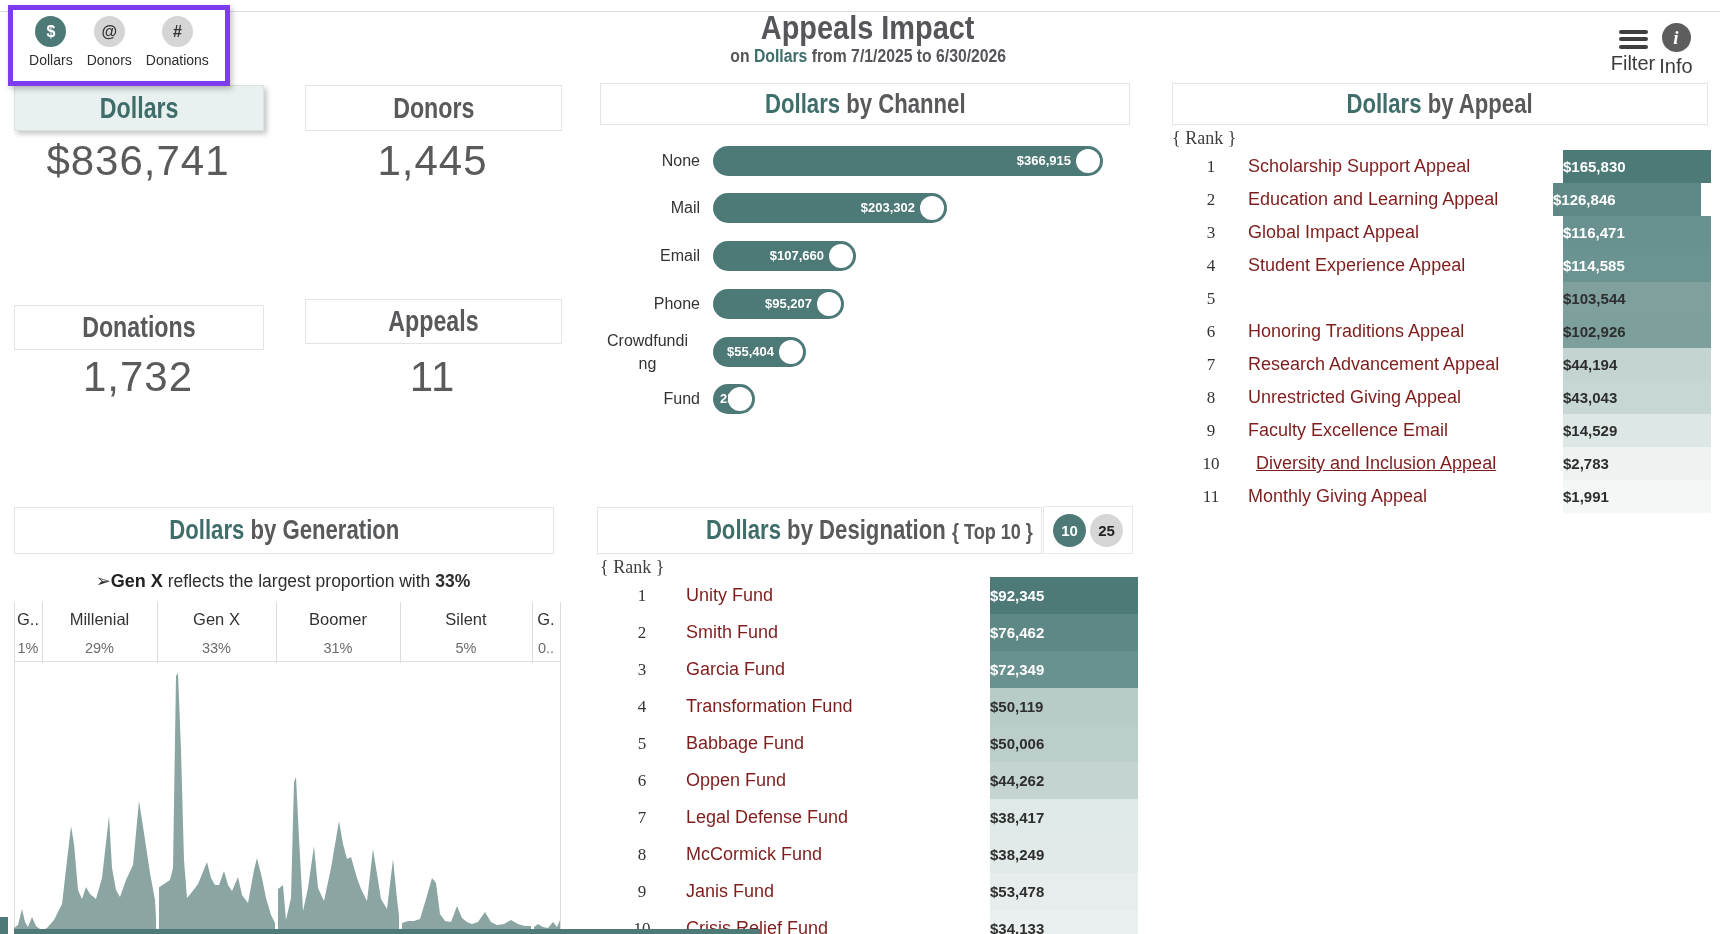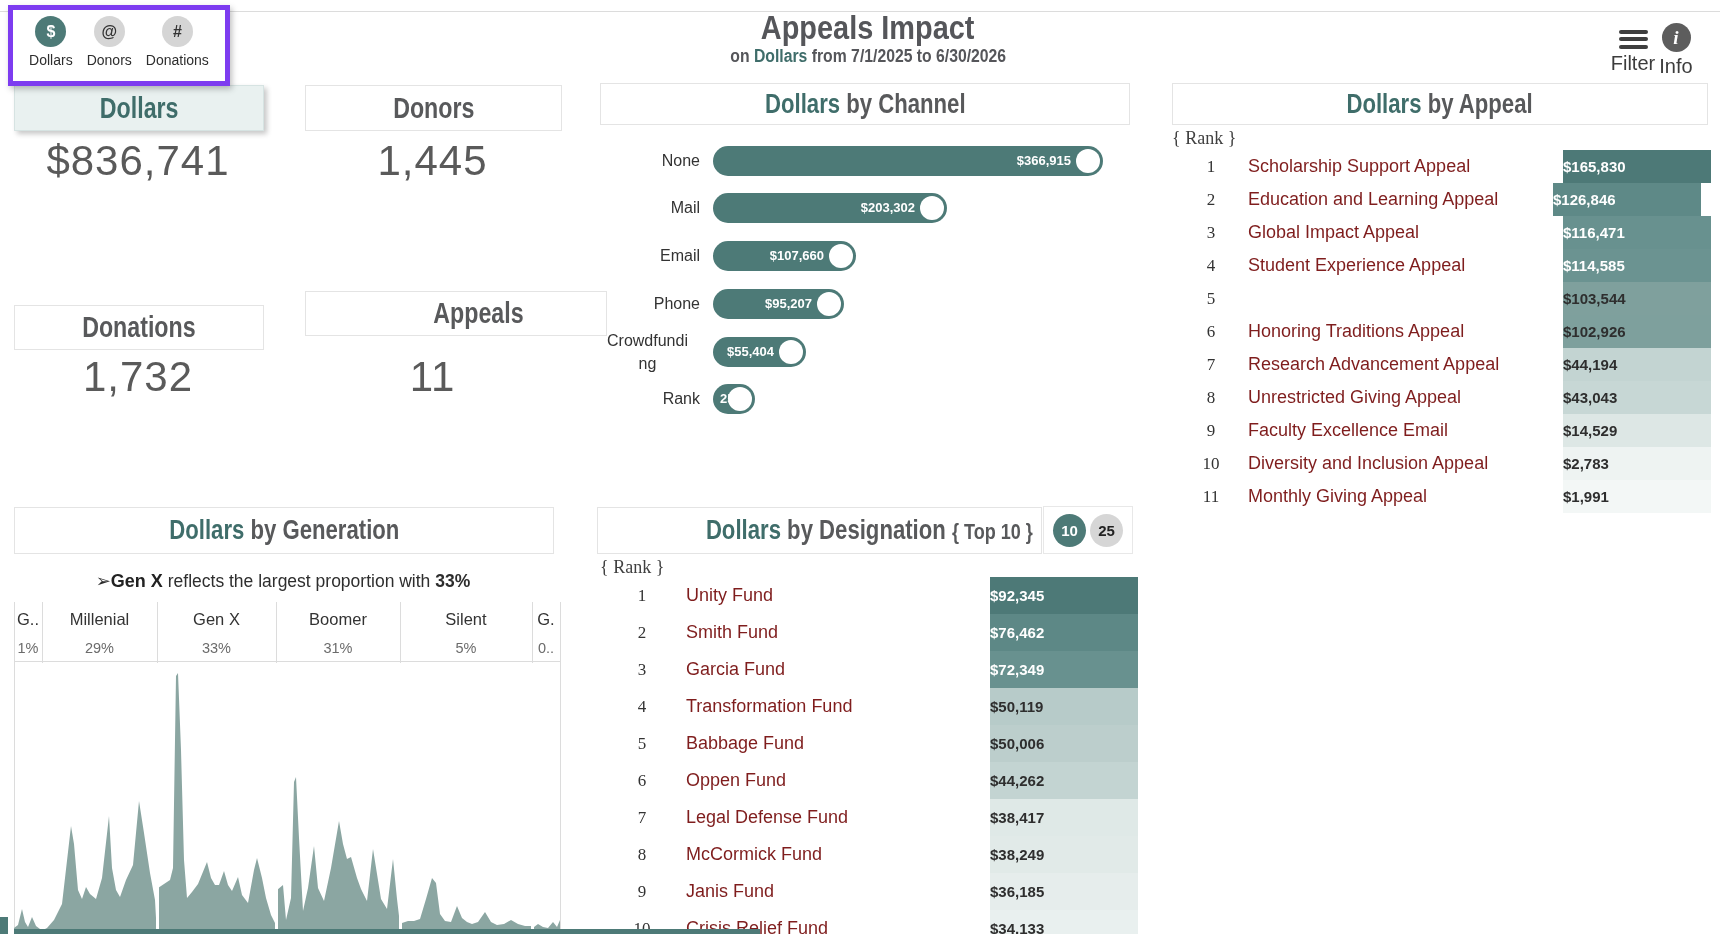--- a/index.html
+++ b/index.html
@@ -147,21 +147,21 @@
     </div>
     <div class="kpi-val" style="left: 14px; top: 137px; width: 248px;">$836,741</div>
     <div class="kpi-hdr" style="left: 305px; top: 85px; width: 255px; height: 44px;">
       <span class="t">Donors</span>
     </div>
     <div class="kpi-val" style="left: 305px; top: 137px; width: 255px;">1,445</div>
     <div class="kpi-hdr" style="left: 14px; top: 305px; width: 248px; height: 43px;">
       <span class="t">Donations</span>
     </div>
     <div class="kpi-val" style="left: 14px; top: 353px; width: 248px;">1,732</div>
-    <div class="kpi-hdr" style="left: 305px; top: 291px; width: 255px; height: 43px; padding-left: 45px;">
+    <div class="kpi-hdr" style="left: 305px; top: 299px; width: 255px; height: 43px;">
       <span class="t">Appeals</span>
     </div>
     <div class="kpi-val" style="left: 305px; top: 353px; width: 255px;">11</div>
     <div class="ch-label" style="top: 149px;">
       <div>None</div>
     </div>
     <div class="ch-bar" style="top: 146px; width: 390px;">
       <span class="ch-val">$366,915</span>
       <div class="ch-dot"></div>
     </div>
@@ -188,21 +188,21 @@
     </div>
     <div class="ch-label multi" style="top: 329px;">
       <div>Crowdfundi</div>
       <div>ng</div>
     </div>
     <div class="ch-bar" style="top: 337px; width: 93px;">
       <span class="ch-val">$55,404</span>
       <div class="ch-dot"></div>
     </div>
     <div class="ch-label" style="top: 387px;">
-      <div>Rank</div>
+      <div>Fund</div>
     </div>
     <div class="ch-bar" style="top: 384px; width: 42px;">
       <span class="ch-val leftpos">25</span>
       <div class="ch-dot"></div>
     </div>
     <div class="rk-row" style="left: 1172px; top: 150px; width: 534px; height: 33px;">
       <div class="rk-num" style="left: 24px; line-height: 33px;">1</div>
       <div class="rk-name" style="left: 76px; line-height: 33px;">Scholarship Support Appeal</div>
       <div class="rk-val" style="left: 391px; height: 33px; line-height: 33px; background: rgb(77, 121, 119); color: rgb(255, 255, 255);">$165,830</div>
     </div>
@@ -240,21 +240,21 @@
       <div class="rk-name" style="left: 76px; line-height: 33px;">Unrestricted Giving Appeal</div>
       <div class="rk-val" style="left: 391px; height: 33px; line-height: 33px; background: rgb(199, 215, 213); color: rgb(46, 46, 46);">$43,043</div>
     </div>
     <div class="rk-row" style="left: 1172px; top: 414px; width: 534px; height: 33px;">
       <div class="rk-num" style="left: 24px; line-height: 33px;">9</div>
       <div class="rk-name" style="left: 76px; line-height: 33px;">Faculty Excellence Email</div>
       <div class="rk-val" style="left: 391px; height: 33px; line-height: 33px; background: rgb(221, 231, 229); color: rgb(46, 46, 46);">$14,529</div>
     </div>
     <div class="rk-row" style="left: 1172px; top: 447px; width: 534px; height: 33px;">
       <div class="rk-num" style="left: 24px; line-height: 33px;">10</div>
-      <div class="rk-name" style="left: 76px; line-height: 33px;">Diversity and Inclusion Appeal</div>
+      <div class="rk-name" style="left: 84px; line-height: 33px; text-decoration: underline;">Diversity and Inclusion Appeal</div>
       <div class="rk-val" style="left: 391px; height: 33px; line-height: 33px; background: rgb(238, 243, 242); color: rgb(46, 46, 46);">$2,783</div>
     </div>
     <div class="rk-row" style="left: 1172px; top: 480px; width: 534px; height: 33px;">
       <div class="rk-num" style="left: 24px; line-height: 33px;">11</div>
       <div class="rk-name" style="left: 76px; line-height: 33px;">Monthly Giving Appeal</div>
       <div class="rk-val" style="left: 391px; height: 33px; line-height: 33px; background: rgb(243, 247, 246); color: rgb(46, 46, 46);">$1,991</div>
     </div>
     <div class="rk-row" style="left: 597px; top: 577px; width: 536px; height: 37px;">
       <div class="rk-num" style="left: 30px; line-height: 37px;">1</div>
       <div class="rk-name" style="left: 89px; line-height: 37px;">Unity Fund</div>
@@ -291,21 +291,21 @@
       <div class="rk-val" style="left: 393px; height: 37px; line-height: 37px; background: rgb(223, 233, 231); color: rgb(46, 46, 46);">$38,417</div>
     </div>
     <div class="rk-row" style="left: 597px; top: 836px; width: 536px; height: 37px;">
       <div class="rk-num" style="left: 30px; line-height: 37px;">8</div>
       <div class="rk-name" style="left: 89px; line-height: 37px;">McCormick Fund</div>
       <div class="rk-val" style="left: 393px; height: 37px; line-height: 37px; background: rgb(225, 234, 232); color: rgb(46, 46, 46);">$38,249</div>
     </div>
     <div class="rk-row" style="left: 597px; top: 873px; width: 536px; height: 37px;">
       <div class="rk-num" style="left: 30px; line-height: 37px;">9</div>
       <div class="rk-name" style="left: 89px; line-height: 37px;">Janis Fund</div>
-      <div class="rk-val" style="left: 393px; height: 37px; line-height: 37px; background: rgb(230, 237, 236); color: rgb(46, 46, 46);">$36,185</div>
+      <div class="rk-val" style="left: 393px; height: 37px; line-height: 37px; background: rgb(230, 237, 236); color: rgb(46, 46, 46);">$53,478</div>
     </div>
     <div class="rk-row" style="left: 597px; top: 910px; width: 536px; height: 37px;">
       <div class="rk-num" style="left: 30px; line-height: 37px;">10</div>
       <div class="rk-name" style="left: 89px; line-height: 37px;">Crisis Relief Fund</div>
       <div class="rk-val" style="left: 393px; height: 37px; line-height: 37px; background: rgb(233, 240, 239); color: rgb(46, 46, 46);">$34,133</div>
     </div>
     <div class="gen-name" style="left: 14px; top: 606px; width: 28px;">G..</div>
     <div class="gen-pct" style="left: 14px; top: 638px; width: 28px;">1%</div>
     <div class="gen-name" style="left: 42px; top: 606px; width: 115px;">Millenial</div>
     <div class="gen-pct" style="left: 42px; top: 638px; width: 115px;">29%</div>

